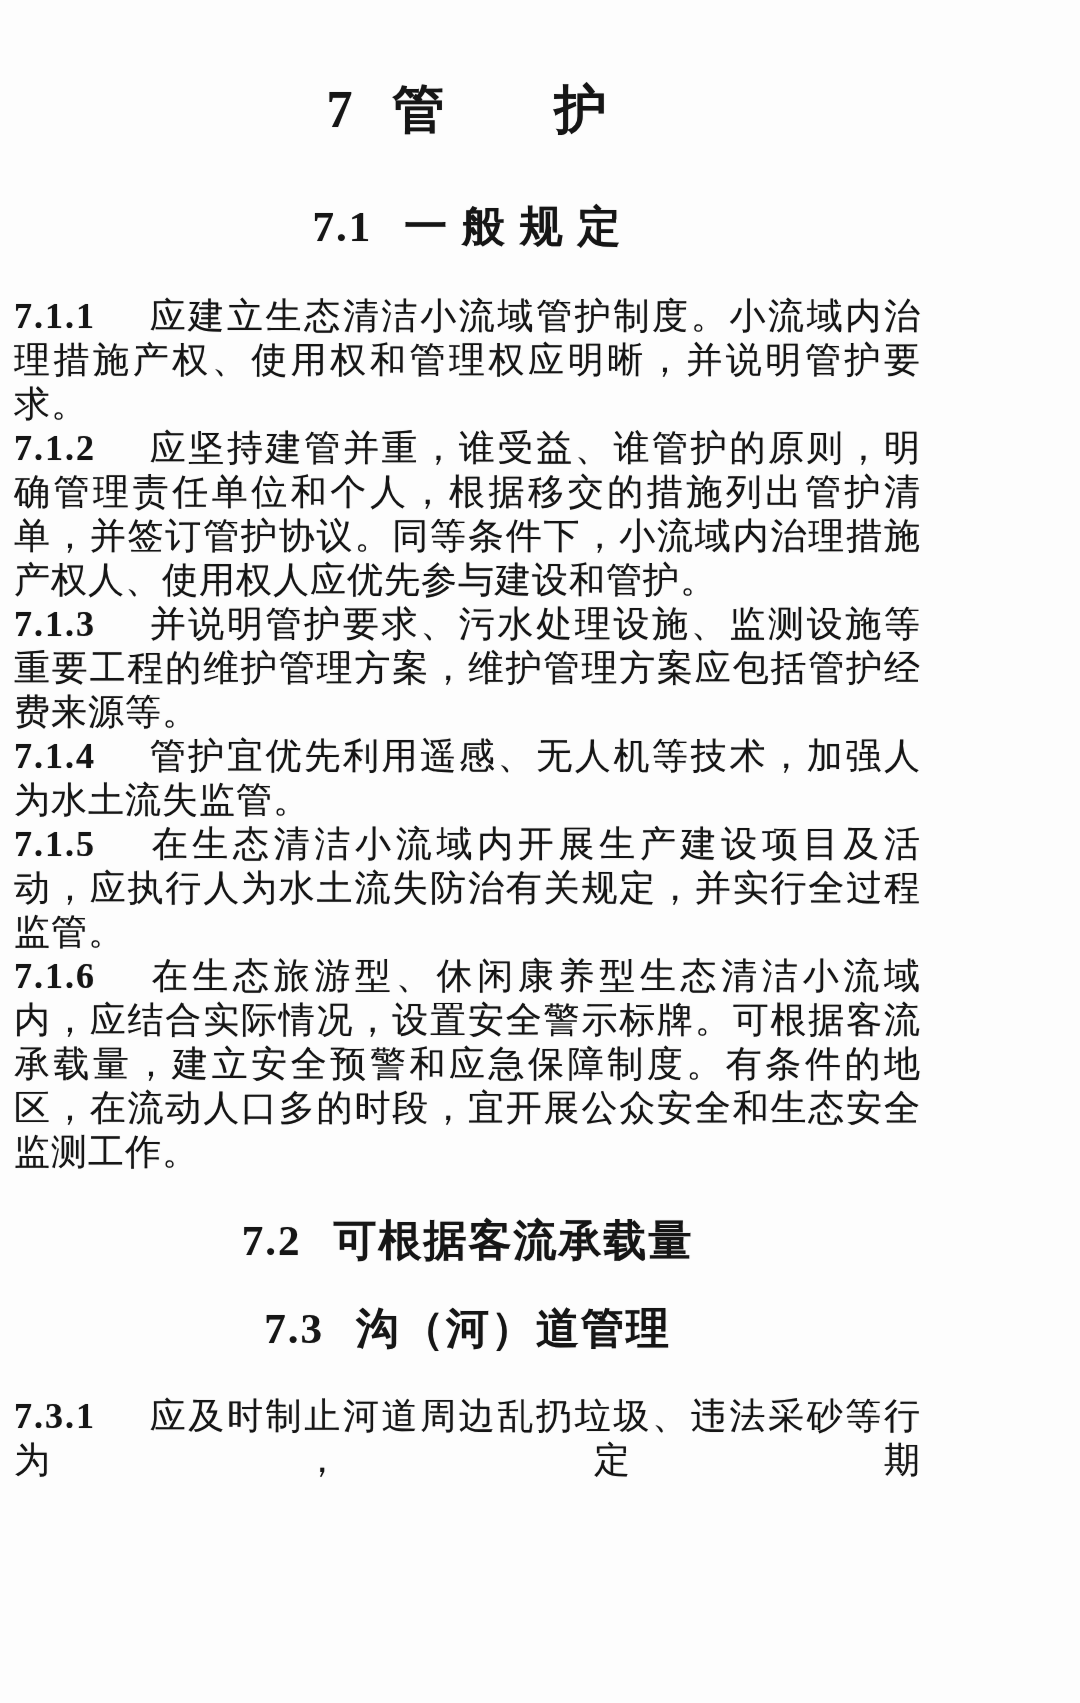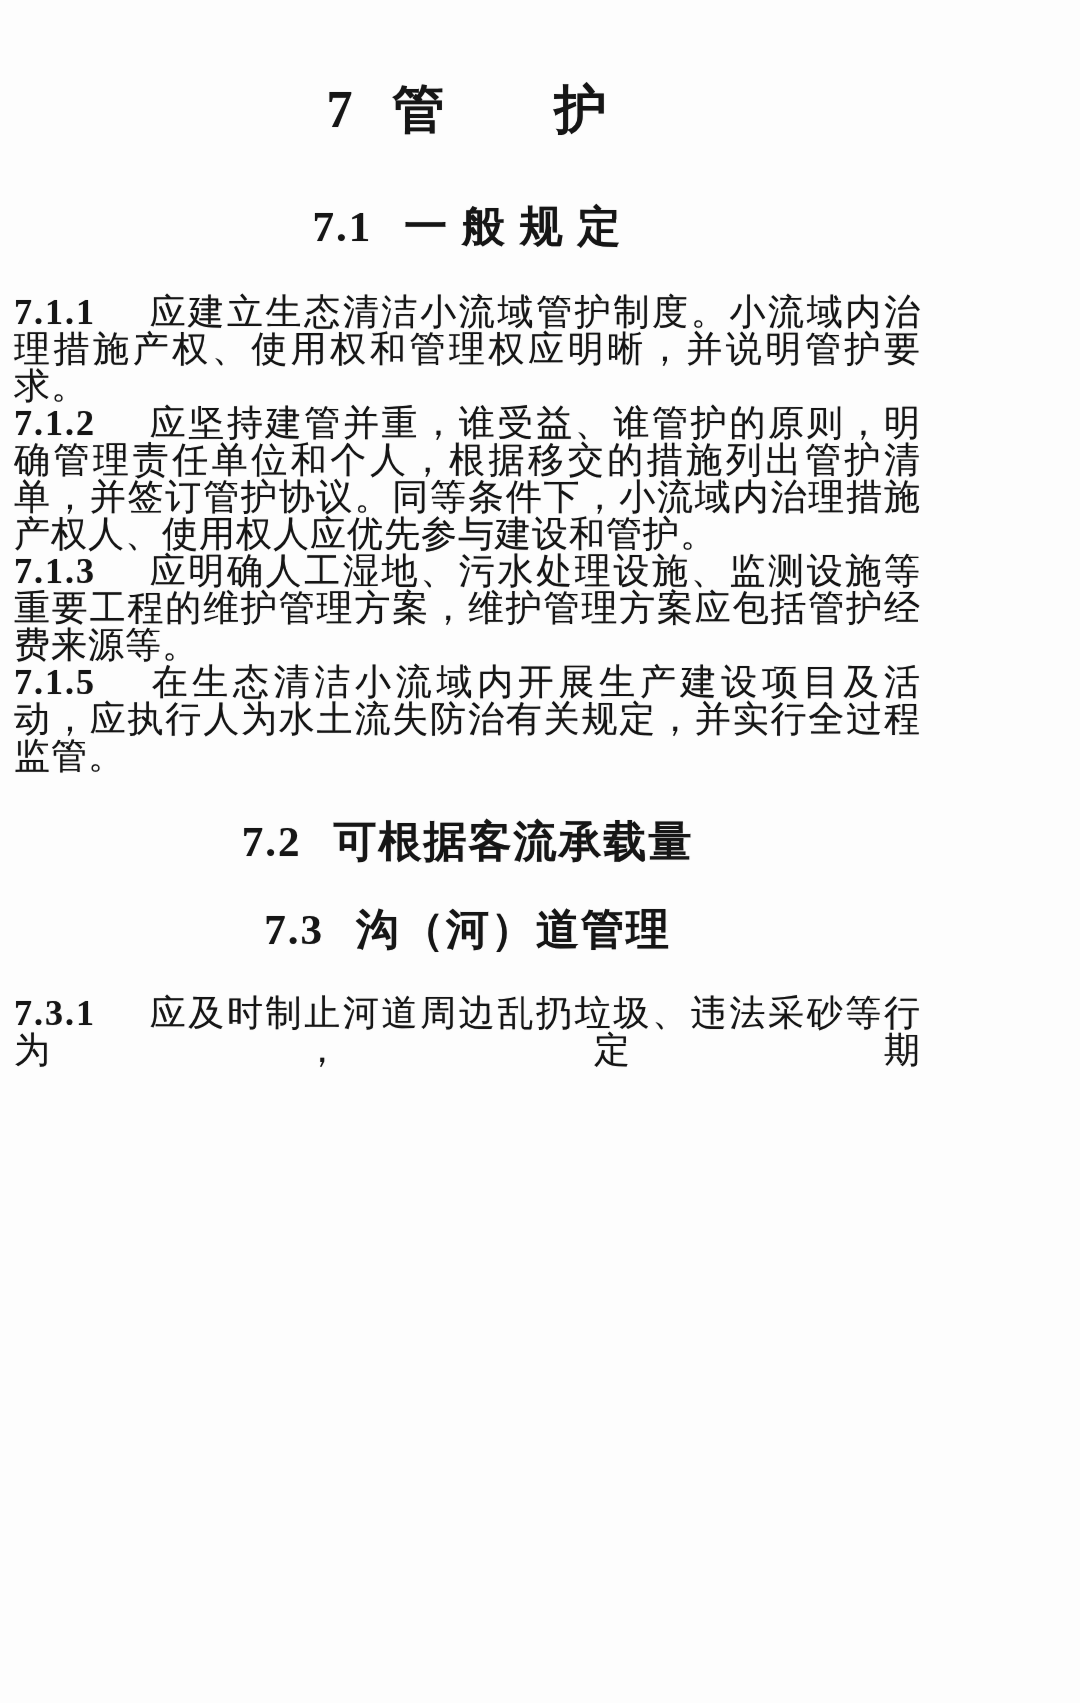--- a/index.html
+++ b/index.html
@@ -32,21 +32,21 @@
     font-weight: 700;
     line-height: 46px;
     letter-spacing: 2px;
     margin: 44px 0 42px 0;
   }
   .section-heading .num { margin-right: 32px; }
   .section-first .section-heading { margin-top: 64px; margin-bottom: 44px; }
   .section-last .section-heading { margin-top: 36px; }
   .clause {
     font-size: 36px;
-    line-height: 37px;
+    line-height: 44px;
     letter-spacing: 1px;
     text-align: justify;
     text-align-last: left;
   }
   .clause .clause-number {
     font-weight: 700;
     letter-spacing: 2px;
     margin-right: 52px;
   }
   .clause.continued { text-align-last: justify; }
@@ -64,24 +64,30 @@
     <h2 class="section-heading">
       <span class="num">7.1</span><span>一 般 规 定</span>
     </h2>
     <p class="clause">
       <span class="clause-number">7.1.1</span><span class="clause-text">应建立生态清洁小流域管护制度。小流域内治理措施产权、使用权和管理权应明晰，并说明管护要求。</span>
     </p>
     <p class="clause">
       <span class="clause-number">7.1.2</span><span class="clause-text">应坚持建管并重，谁受益、谁管护的原则，明确管理责任单位和个人，根据移交的措施列出管护清单，并签订管护协议。同等条件下，小流域内治理措施产权人、使用权人应优先参与建设和管护。</span>
     </p>
     <p class="clause">
-      <span class="clause-number">7.1.3</span><span class="clause-text">应明确人工湿地、污水处理设施、监测设施等重要工程的维护管理方案，维护管理方案应包括管护经费来源等。</span>
+      <span class="clause-number">7.1.3</span><span class="clause-text">并说明管护要求、污水处理设施、监测设施等重要工程的维护管理方案，维护管理方案应包括管护经费来源等。</span>
+    </p>
+    <p class="clause">
+      <span class="clause-number">7.1.4</span><span class="clause-text">管护宜优先利用遥感、无人机等技术，加强人为水土流失监管。</span>
     </p>
     <p class="clause">
       <span class="clause-number">7.1.5</span><span class="clause-text">在生态清洁小流域内开展生产建设项目及活动，应执行人为水土流失防治有关规定，并实行全过程监管。</span>
+    </p>
+    <p class="clause">
+      <span class="clause-number">7.1.6</span><span class="clause-text">在生态旅游型、休闲康养型生态清洁小流域内，应结合实际情况，设置安全警示标牌。可根据客流承载量，建立安全预警和应急保障制度。有条件的地区，在流动人口多的时段，宜开展公众安全和生态安全监测工作。</span>
     </p>
   </div>
 
   <div class="section">
     <h2 class="section-heading">
       <span class="num">7.2</span><span>可根据客流承载量</span>
     </h2>
   </div>
 
   <div class="section section-last">

